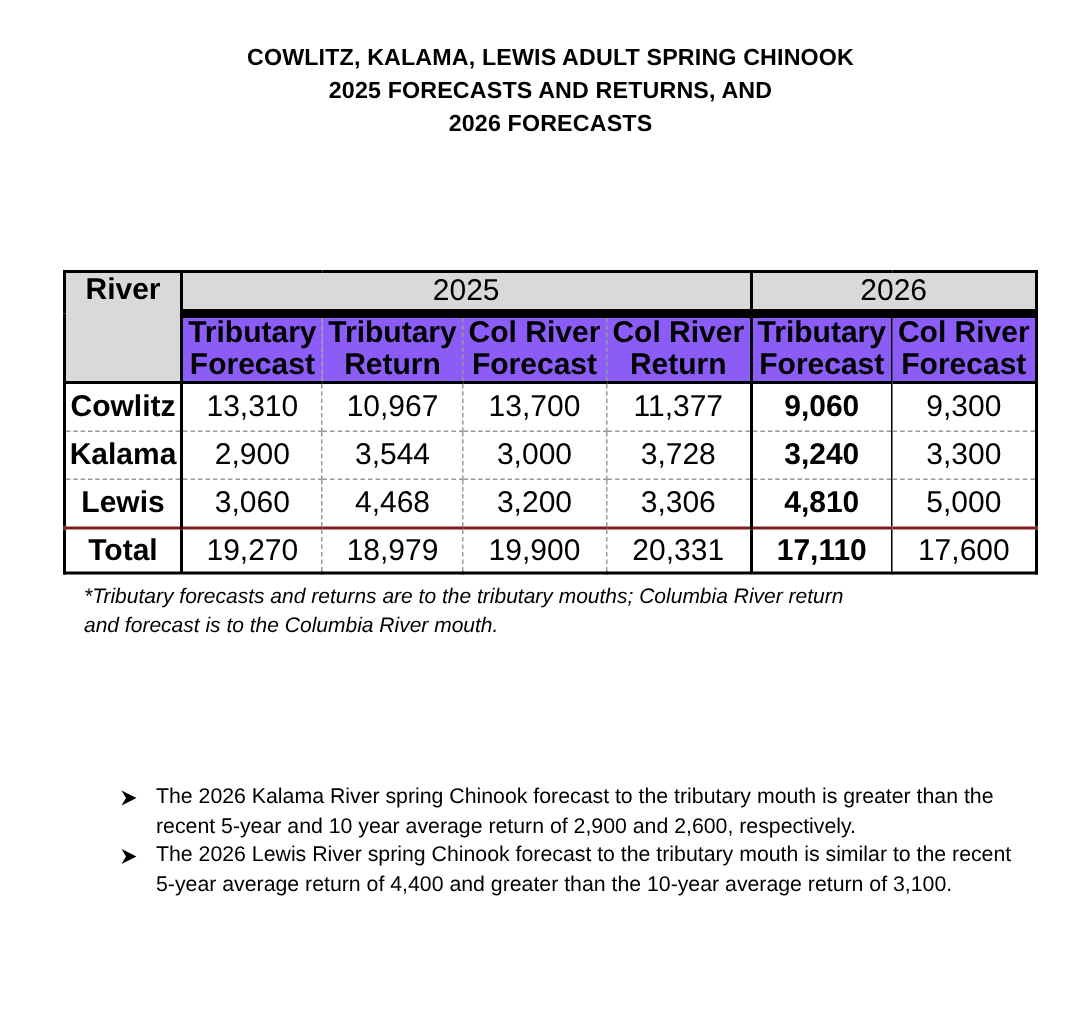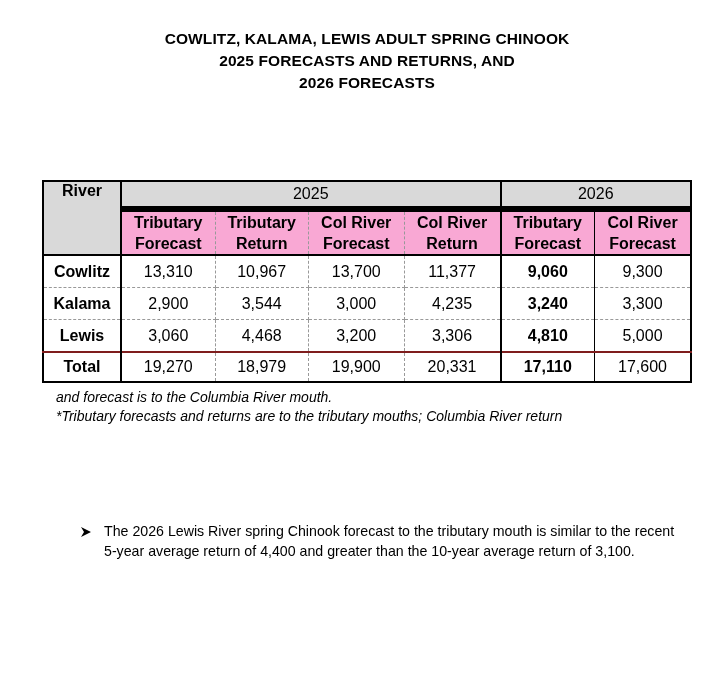--- a/index.html
+++ b/index.html
@@ -28,35 +28,35 @@
     }
     .title div { white-space: nowrap; }
 
     table.data {
       position: absolute;
       left: 42px;
       top: 180px;
       width: 650px;
       border-collapse: collapse;
       border: 2.5px solid #000;
-      font-size: 16px;
+      font-size: 20px;
     }
     table.data td, table.data th {
       text-align: center;
       padding: 0;
       height: 24px;
     }
     .hdr-top th {
       background: #d9d9d9;
       height: 27px;
       font-weight: normal;
       border-bottom: 6px solid #000000;
     }
     .hdr-sub th {
-      background: #f9a8d4;
+      background: #8b5cf6;
       font-weight: bold;
       line-height: 21px;
       height: 48px;
       border-bottom: 2px solid #000;
     }
     th.river-head {
       background: #d9d9d9;
       vertical-align: top;
       padding-top: 28px;
       border-right: 2.5px solid #000;
@@ -147,21 +147,21 @@
       <td class="dotted-r">13,700</td>
       <td class="thick-r">11,377</td>
       <td class="solid-thin-r">9,060</td>
       <td>9,300</td>
     </tr>
     <tr class="body-row">
       <td class="river-name">Kalama</td>
       <td class="dotted-r">2,900</td>
       <td class="dotted-r">3,544</td>
       <td class="dotted-r">3,000</td>
-      <td class="thick-r">4,235</td>
+      <td class="thick-r">3,728</td>
       <td class="solid-thin-r">3,240</td>
       <td>3,300</td>
     </tr>
     <tr class="body-row">
       <td class="river-name">Lewis</td>
       <td class="dotted-r">3,060</td>
       <td class="dotted-r">4,468</td>
       <td class="dotted-r">3,200</td>
       <td class="thick-r">3,306</td>
       <td class="solid-thin-r">4,810</td>
@@ -173,24 +173,30 @@
       <td class="dotted-r">18,979</td>
       <td class="dotted-r">19,900</td>
       <td class="thick-r">20,331</td>
       <td class="solid-thin-r">17,110</td>
       <td>17,600</td>
     </tr>
   </tbody>
 </table>
 
 <div class="footnotes">
+  <div>*Tributary forecasts and returns are to the tributary mouths; Columbia River return</div>
   <div>and forecast is to the Columbia River mouth.</div>
-  <div>*Tributary forecasts and returns are to the tributary mouths; Columbia River return</div>
 </div>
 
 <ul class="bullets">
+  <li>
+    <svg class="arrow" viewBox="0 0 12 12">
+      <polygon points="1,1 11,6 1,11 4,6" fill="#000"></polygon>
+    </svg>
+    <span>The 2026 Kalama River spring Chinook forecast to the tributary mouth is greater than the recent 5-year and 10 year average return of 2,900 and 2,600, respectively.</span>
+  </li>
   <li>
     <svg class="arrow" viewBox="0 0 12 12">
       <polygon points="1,1 11,6 1,11 4,6" fill="#000"></polygon>
     </svg>
     <span>The 2026 Lewis River spring Chinook forecast to the tributary mouth is similar to the recent 5-year average return of 4,400 and greater than the 10-year average return of 3,100.</span>
   </li>
 </ul>
 
 </body></html>

